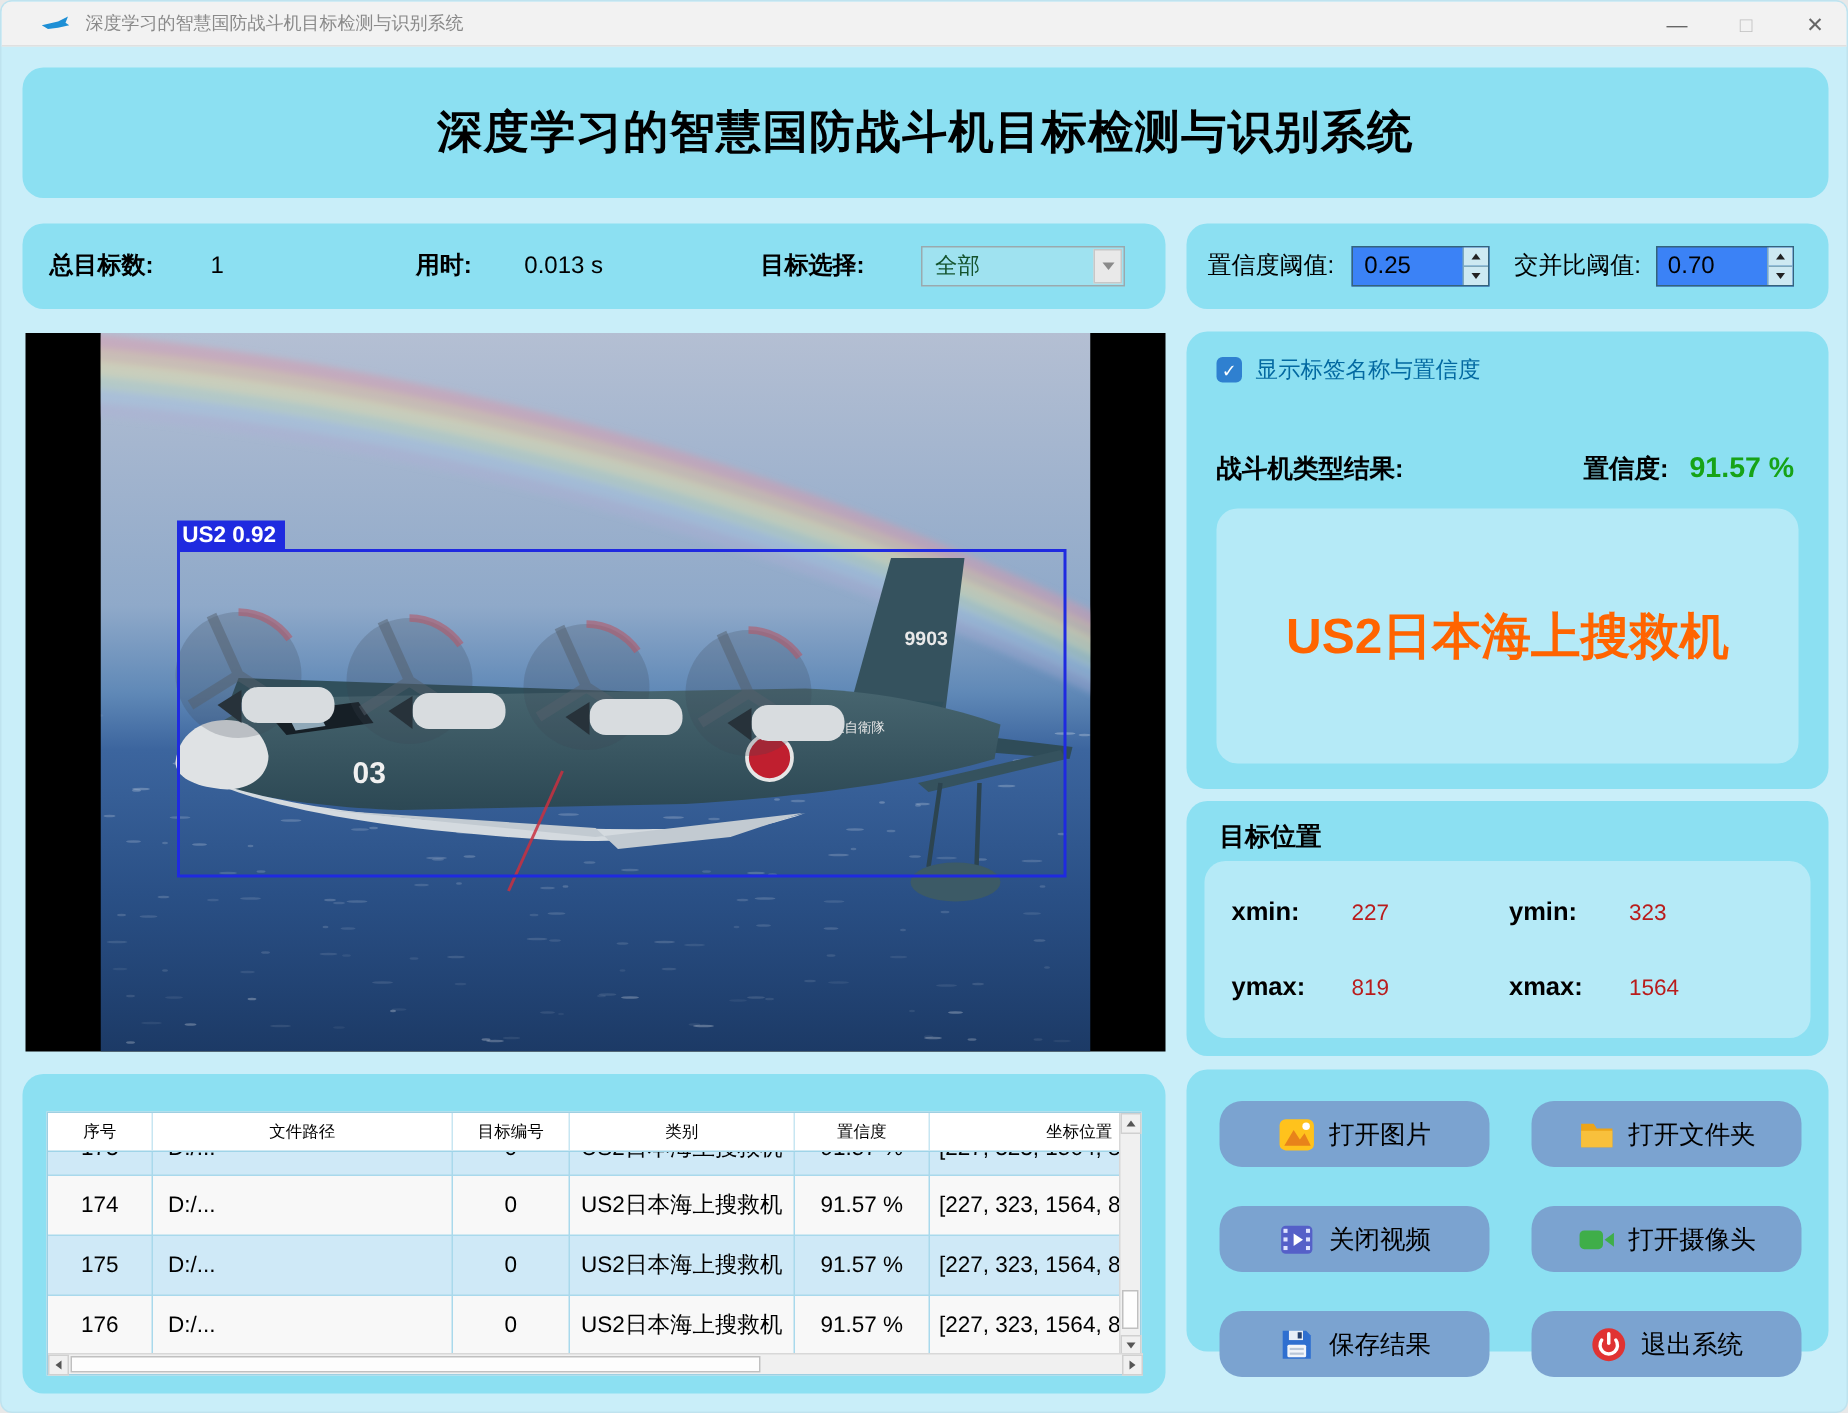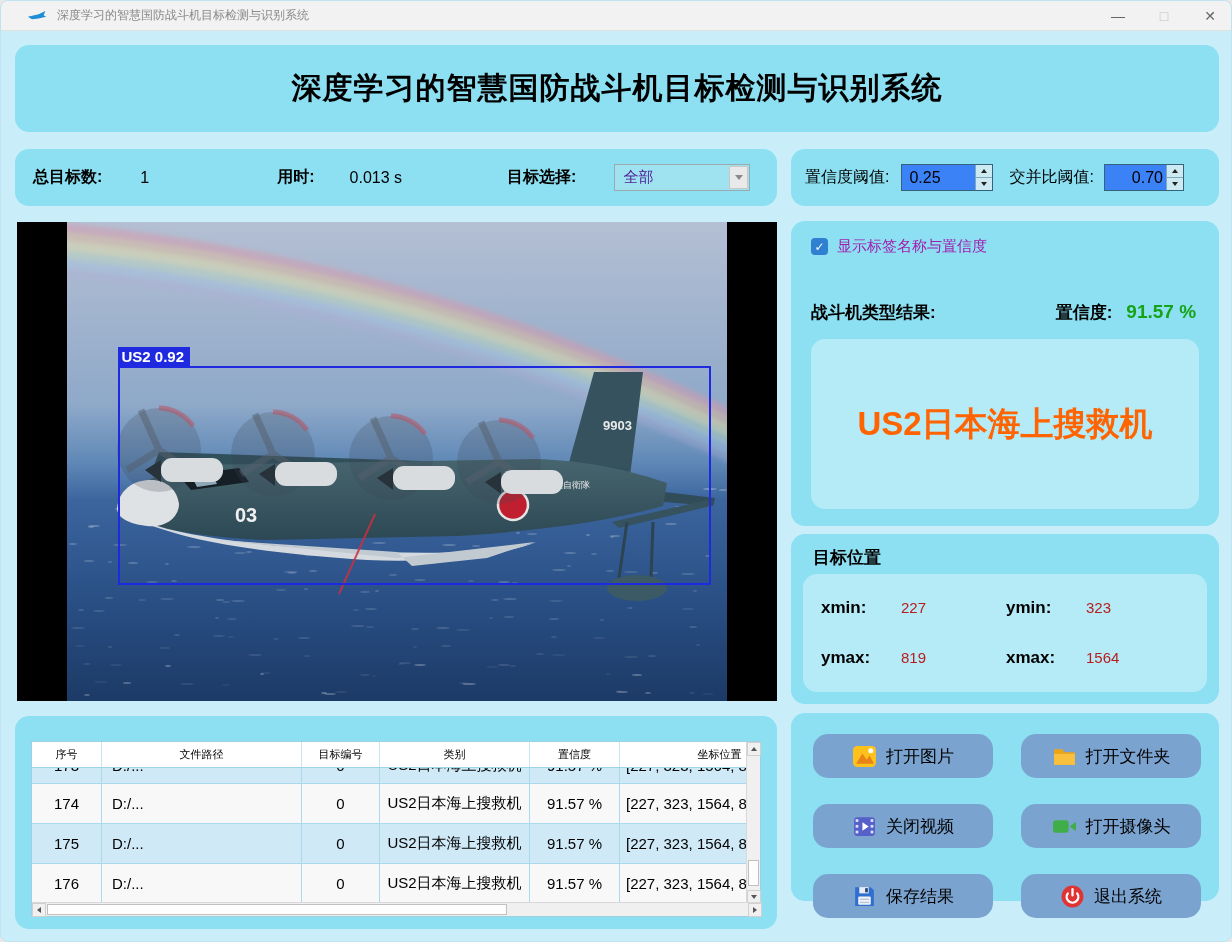--- a/index.html
+++ b/index.html
@@ -23,21 +23,21 @@
   #banner { left:14px; top:44px; width:1204px; height:87px; display:flex; align-items:center; justify-content:center; }
   #banner .banner-title { font-size:30px; font-weight:bold; color:#000; letter-spacing:1px; }
 
   
   #stats-left { left:14px; top:148px; width:762px; height:57px; display:flex; align-items:center; }
   .stat-label { font-weight:bold; font-size:16px; color:#000; }
   .stat-value { font-size:16px; color:#000; }
 
   
   .combo { width:136px; height:27px; background:#9fe2f0; border:1px solid #9aa9ae; display:flex; align-items:center; position:relative; }
-  .combo .combo-value { font-size:15px; color:#4c1d95; margin-left:8px; }
+  .combo .combo-value { font-size:15px; color:#14532d; margin-left:8px; }
   .combo .combo-btn { position:absolute; right:1px; top:1px; bottom:1px; width:19px; background:#e9e9e9; border:1px solid #c7c7c7; display:flex; align-items:center; justify-content:center; }
   .tri-down { width:0; height:0; border-left:4px solid transparent; border-right:4px solid transparent; border-top:5px solid #8a8a8a; }
 
   
   #stats-right { left:790px; top:148px; width:428px; height:57px; display:flex; align-items:center; }
   .spinbox { height:27px; background:#3b82f6; border:1.5px solid #35637c; display:flex; position:relative; }
   .spin-value { font-size:16px; color:#000; margin-left:7px; align-self:center; }
   .spin-btns { position:absolute; right:0; top:0; bottom:0; width:17px; display:flex; flex-direction:column; border-left:1px solid #7fa9bd; }
   .spin-btn { flex:1; background:#cde9f2; display:flex; align-items:center; justify-content:center; }
   .spin-btn + .spin-btn { border-top:1px solid #7fa9bd; }
@@ -47,21 +47,21 @@
   
   #image-strip { position:absolute; left:16px; top:221px; width:760px; height:479px; background:#000; }
   #photo { position:absolute; left:50px; top:0; width:660px; height:479px; }
   #bbox { position:absolute; left:101px; top:144px; width:593px; height:219px; border:2.5px solid #1f2ae0; }
   #bbox-label { position:absolute; left:-2.5px; top:-21px; height:21px; background:#1f2ae0; color:#fff; font-size:15px; font-weight:bold; padding:1px 6px 0 4px; white-space:nowrap; }
 
   
   #result-panel { left:790px; top:220px; width:428px; height:305px; }
   .checkbox-row { position:absolute; left:20px; top:16px; display:flex; align-items:center; }
   .checkbox { width:17px; height:17px; background:#2f80d0; border-radius:4px; display:flex; align-items:center; justify-content:center; color:#fff; font-size:12px; font-weight:bold; }
-  .checkbox-label { font-size:15px; color:#a21caf; margin-left:9px; }
+  .checkbox-label { font-size:15px; color:#0369a1; margin-left:9px; }
   .type-row { position:absolute; left:20px; top:80px; width:388px; display:flex; align-items:baseline; }
   .type-label { font-size:17px; font-weight:bold; color:#000; }
   .conf-label { font-size:17px; font-weight:bold; color:#000; margin-left:120px; }
   .conf-value { font-size:19px; font-weight:bold; color:#17a317; margin-left:14px; }
   #result-box { position:absolute; left:20px; top:118px; width:388px; height:170px; display:flex; align-items:center; justify-content:center; }
   #result-text { font-size:33px; font-weight:bold; color:#ff6400; }
 
   
   #pos-panel { left:790px; top:533px; width:428px; height:170px; }
   #pos-title { position:absolute; left:22px; top:12px; font-size:17px; font-weight:bold; color:#000; }
@@ -149,21 +149,21 @@
       <div class="spin-btns">
         <div class="spin-btn">
             <div class="tri-up-s"></div>
           </div>
         <div class="spin-btn">
             <div class="tri-down-s"></div>
           </div>
       </div>
     </div>
     <span class="stat-label" style="margin-left:16px;font-weight:normal;font-size:16px;">交并比阈值:</span>
-    <div class="spinbox" style="margin-left:10px;width:80px;justify-content:center;">
+    <div class="spinbox" style="margin-left:10px;width:92px;">
       <span class="spin-value">0.70</span>
       <div class="spin-btns">
         <div class="spin-btn">
             <div class="tri-up-s"></div>
           </div>
         <div class="spin-btn">
             <div class="tri-down-s"></div>
           </div>
       </div>
     </div>

